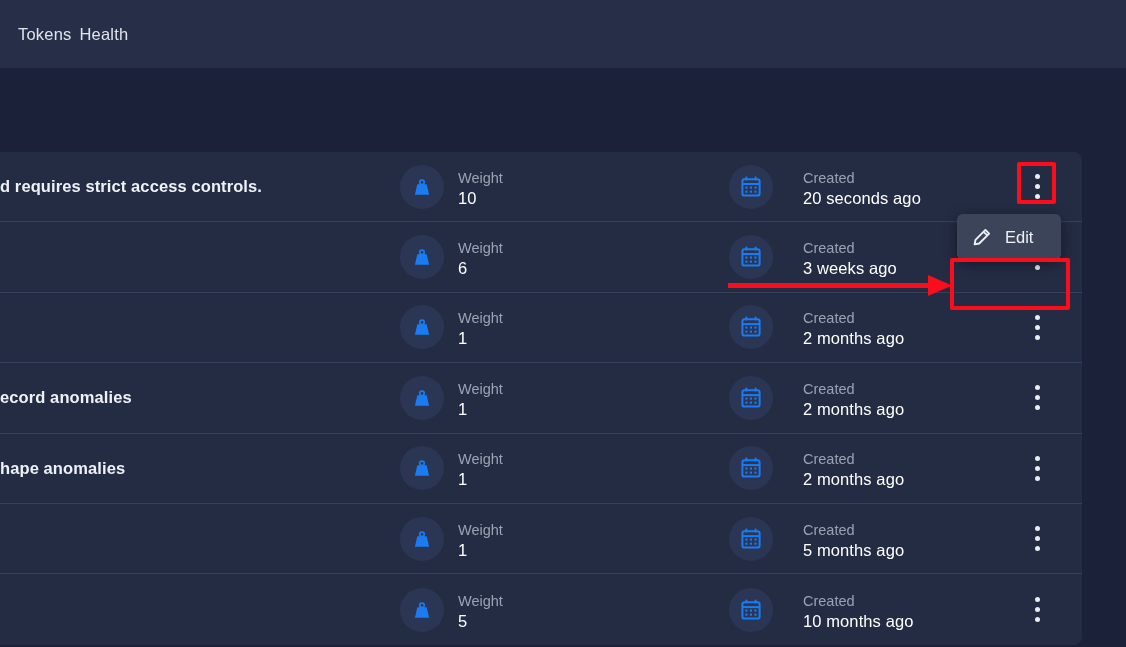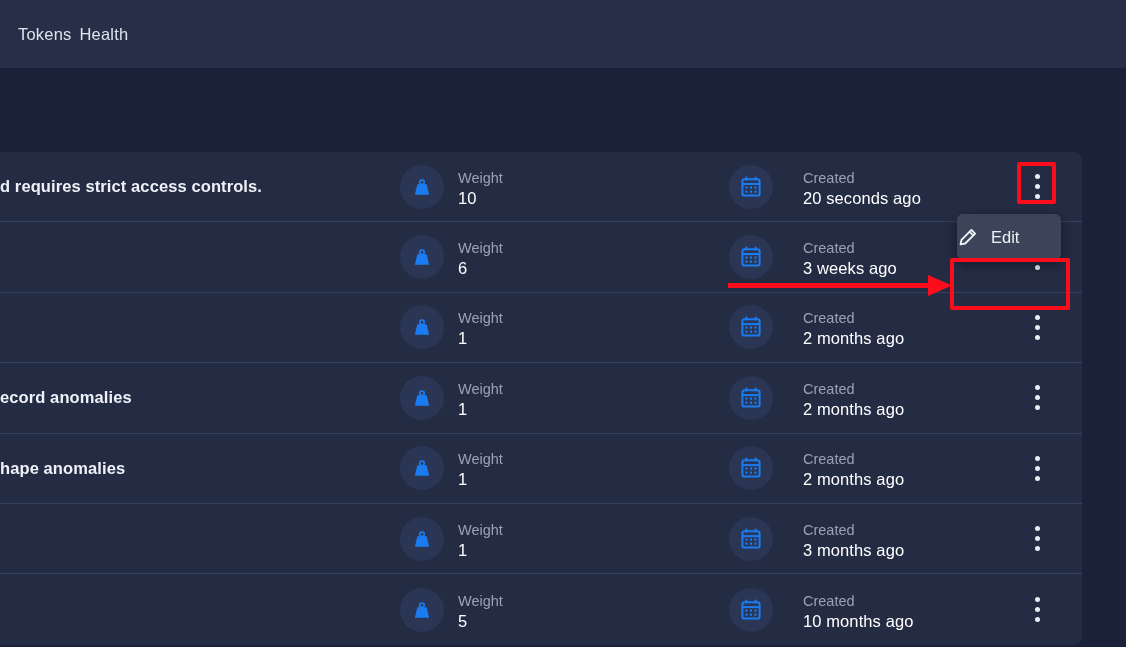--- a/index.html
+++ b/index.html
@@ -164,20 +164,21 @@
     width: 104px;
     background: #2b3450;
     border-radius: 6px;
     box-shadow: 0 4px 14px rgba(0,0,0,.45);
     overflow: hidden;
     z-index: 30;
   }
   .ctx-item {
     height: 46px;
     display: flex; align-items: center;
+    padding-left: 14px;
     gap: 13px;
     cursor: pointer;
   }
   .ctx-item.hl { background: #3b4459; }
   .ctx-label { color: #eef1f7; font-size: 16.5px; }
 
   
   .anno { position: absolute; z-index: 60; pointer-events: none; }
   .anno-box { border: 4px solid #fc0d1b; border-radius: 2px; }
   .box-kebab  { left: 1017px; top: 162px; width: 39px;  height: 42px; }
@@ -470,21 +471,21 @@
                 <rect x="10.9" y="11.5" width="2.1" height="2.1"></rect>
                 <rect x="15.4" y="11.5" width="2.1" height="2.1"></rect>
               <rect x="6.4" y="15.6" width="2.1" height="2.1"></rect>
                 <rect x="10.9" y="15.6" width="2.1" height="2.1"></rect>
                 <rect x="15.4" y="15.6" width="2.1" height="2.1"></rect>
             </g>
           </svg>
         </span>
         <span class="field-text">
           <span class="f-label">Created</span>
-          <span class="f-value">3 months ago</span>
+          <span class="f-value">5 months ago</span>
         </span>
       </div>
       <div class="kebab">
         <i></i>
           <i></i>
           <i></i>
       </div>
     </div>
 
     <div class="row">

